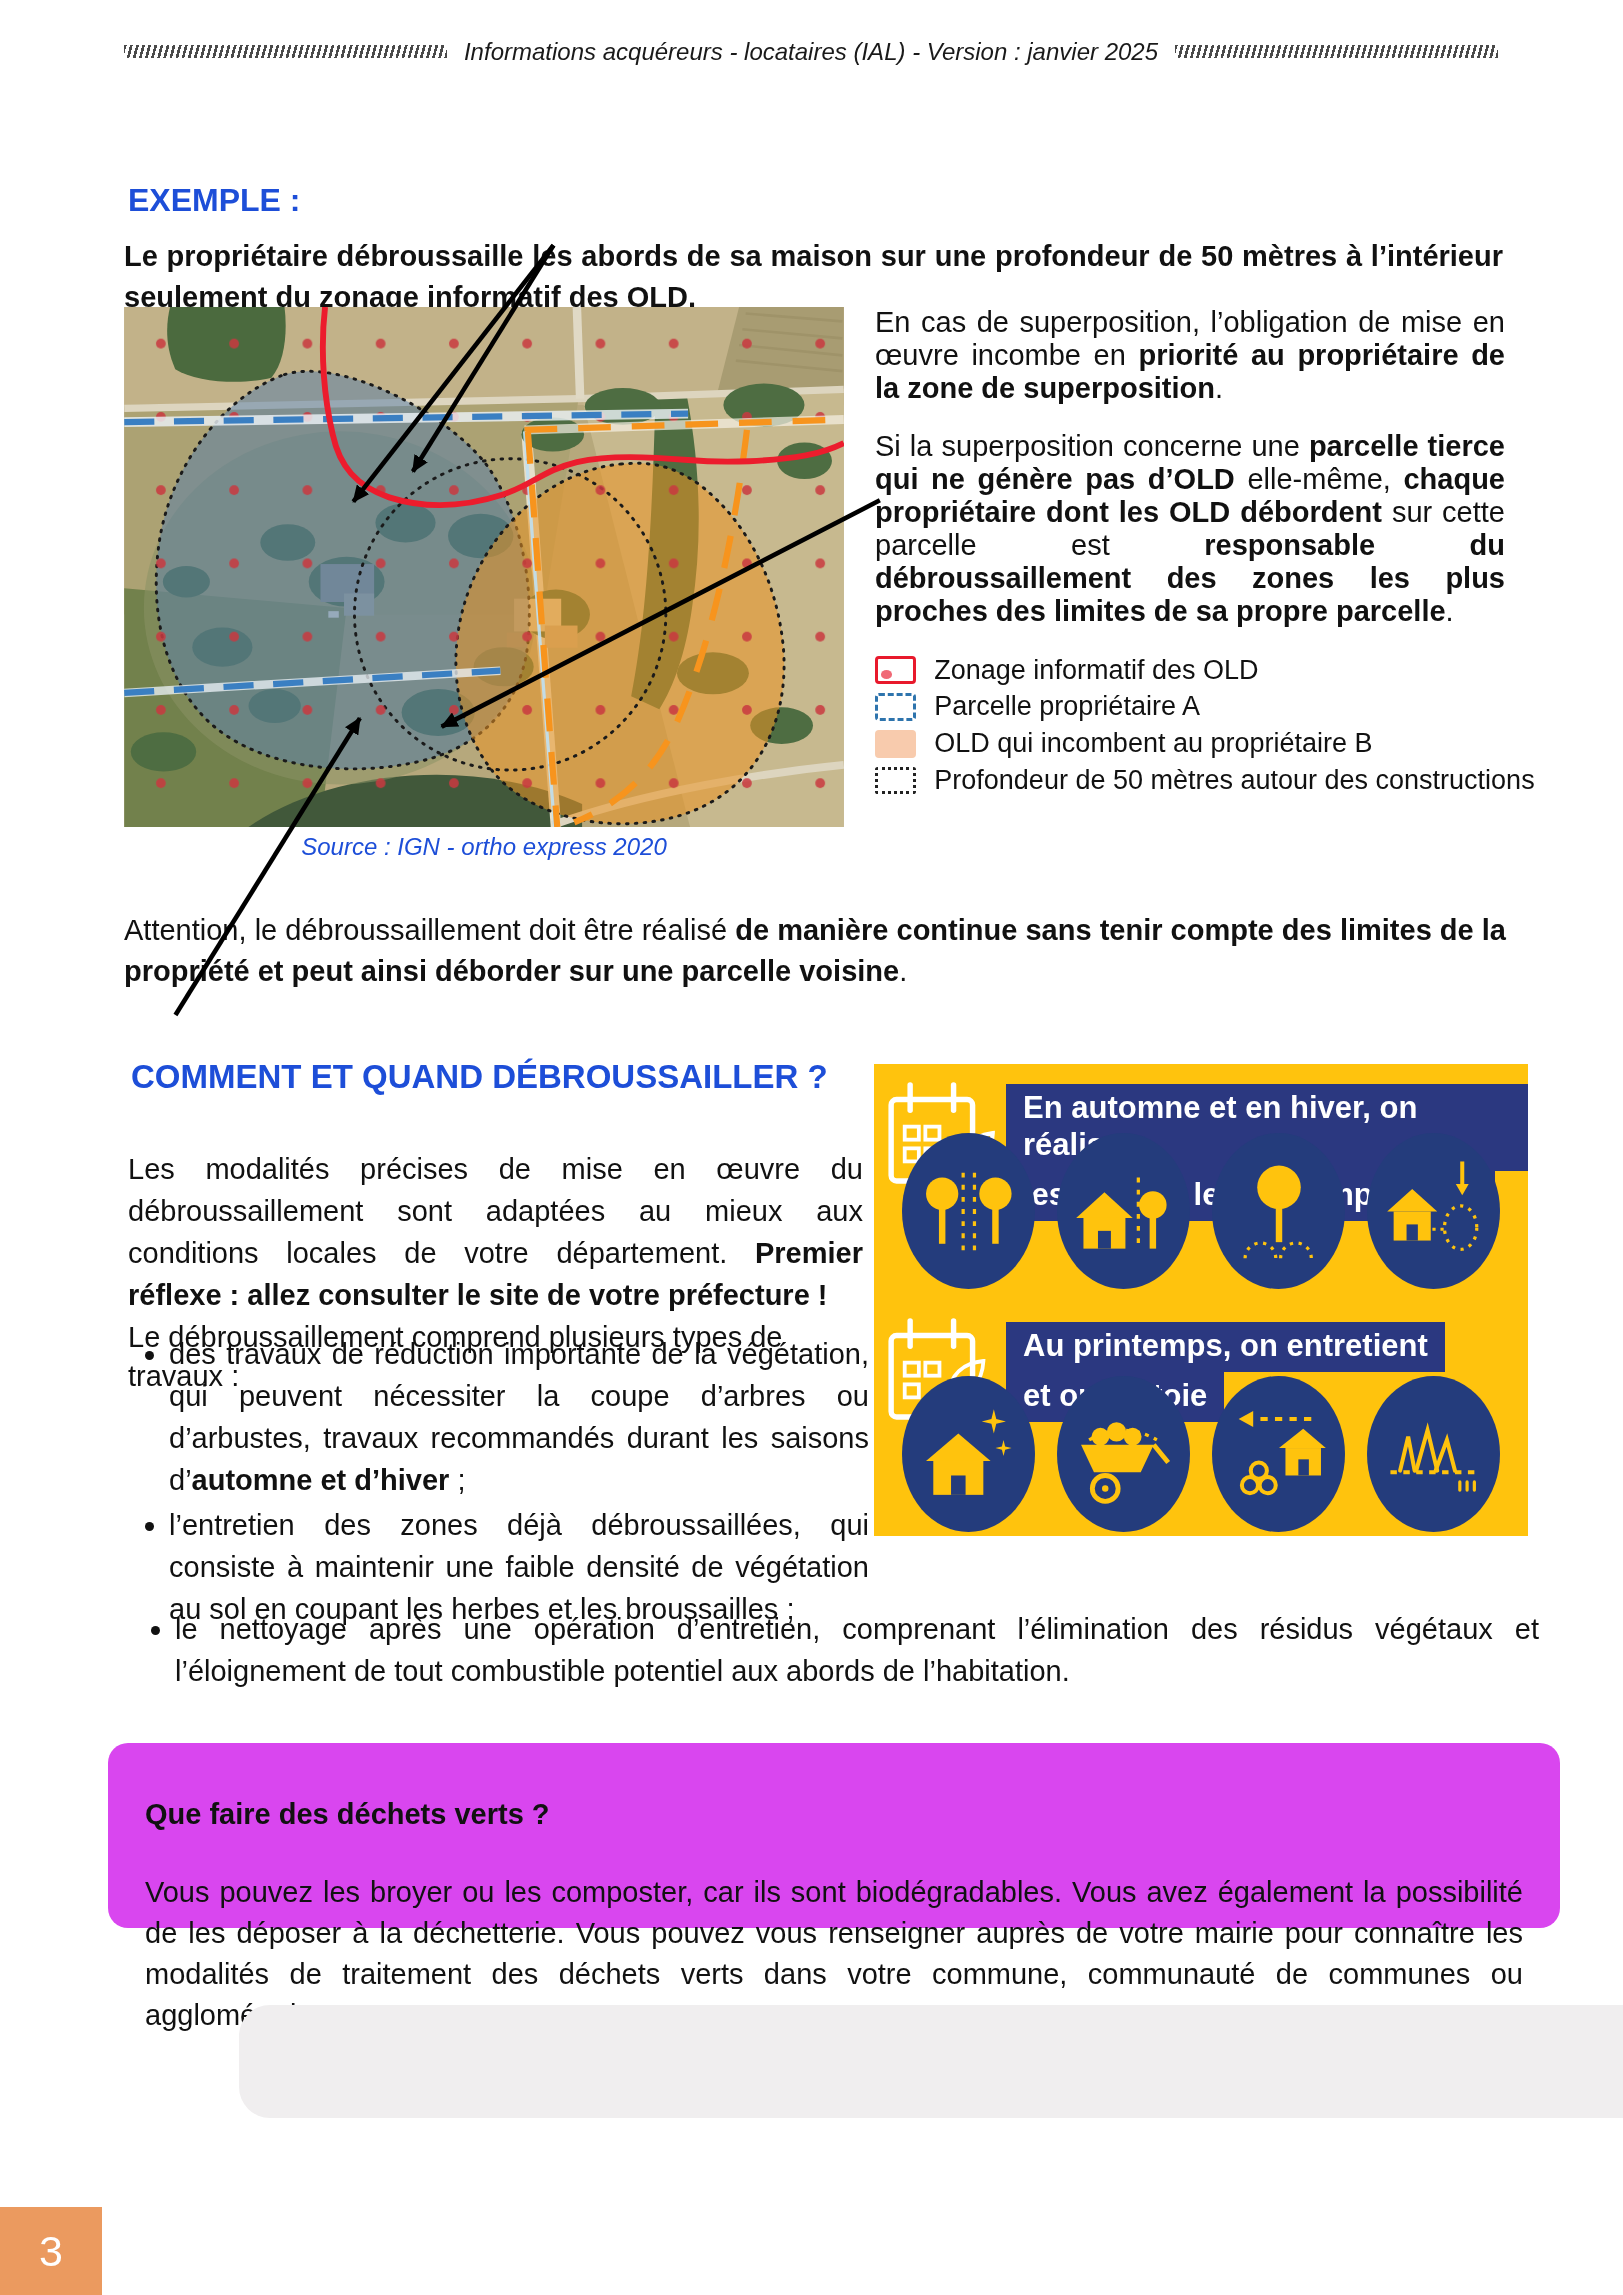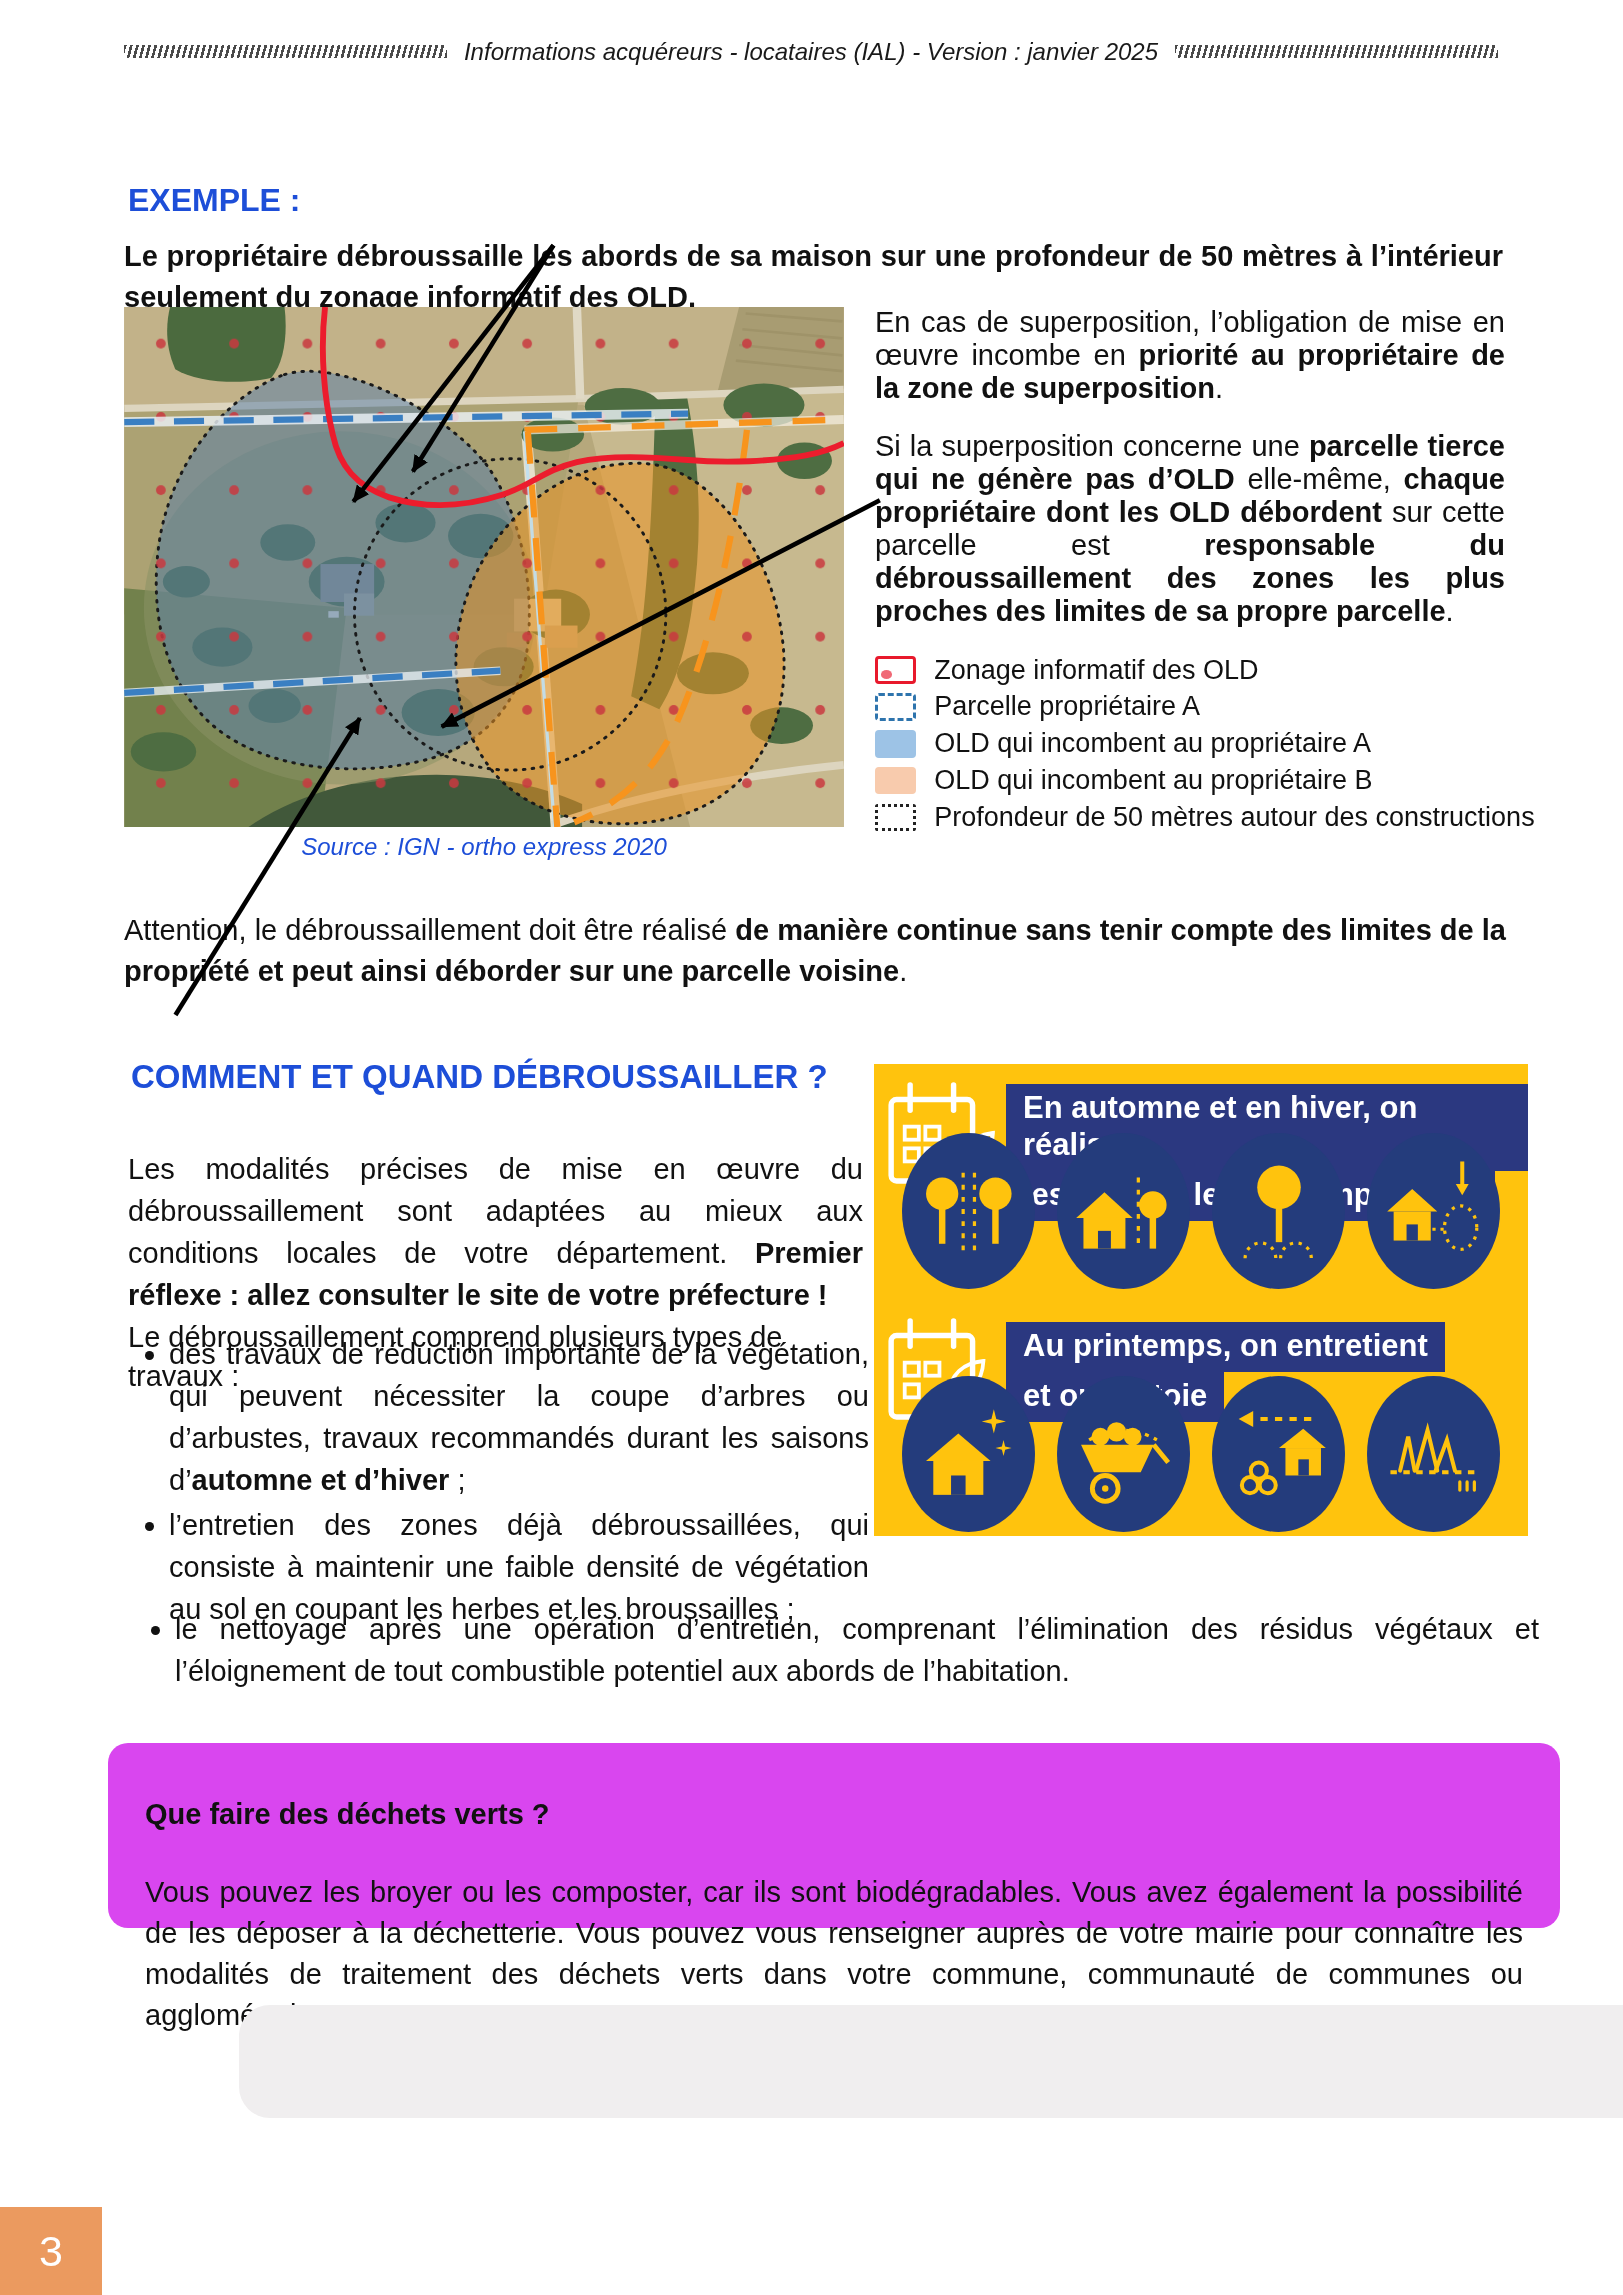--- a/index.html
+++ b/index.html
@@ -177,24 +177,20 @@
     <div class="legend">
       <div class="lg-row">
           <div class="sw sw-red"></div>
           <span class="lg-lbl">Zonage informatif des OLD</span>
         </div>
       <div class="lg-row">
           <div class="sw sw-bdash"></div>
           <span class="lg-lbl">Parcelle propriétaire A</span>
         </div>
       <div class="lg-row">
-          <div class="sw sw-bfill"></div>
-          <span class="lg-lbl">OLD qui incombent au propriétaire A</span>
-        </div>
-      <div class="lg-row">
           <div class="sw sw-ofill"></div>
           <span class="lg-lbl">OLD qui incombent au propriétaire B</span>
         </div>
       <div class="lg-row">
           <div class="sw sw-dot"></div>
           <span class="lg-lbl">Profondeur de 50 mètres autour des constructions</span>
         </div>
     </div>
   </div>
 

